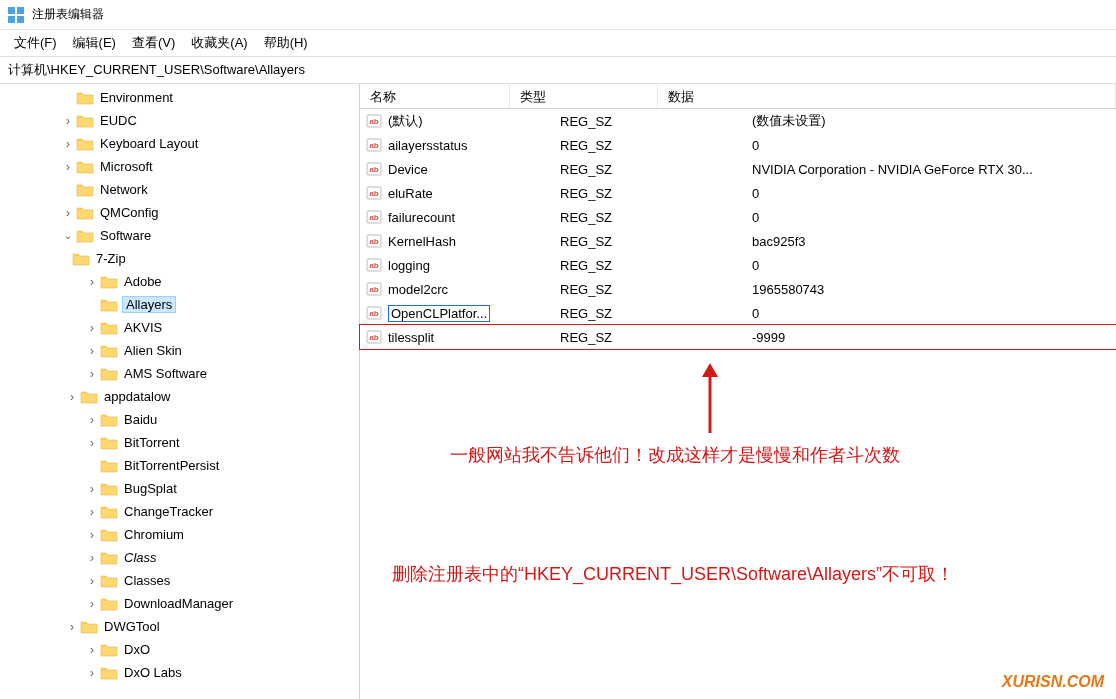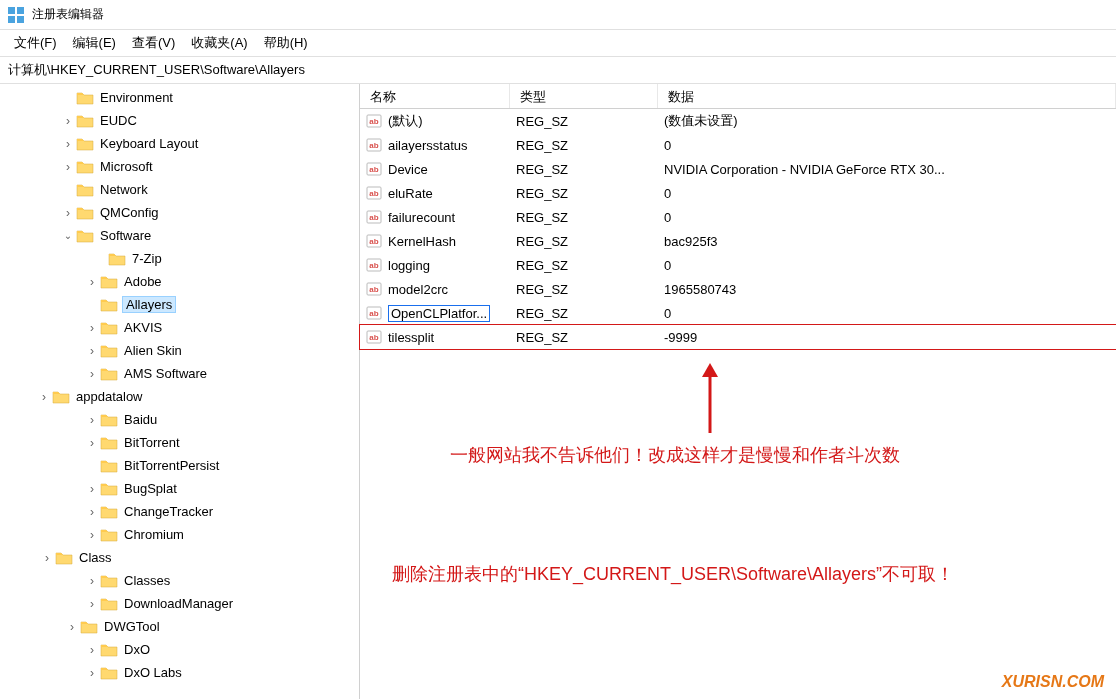--- a/index.html
+++ b/index.html
@@ -29,21 +29,21 @@
     .tree-label { font-size: 13px; color: #000; padding: 1px 2px; }
     
     .list-panel { flex: 1; display: flex; flex-direction: column; position: relative; }
     .list-header { display: flex; height: 25px; border-bottom: 1px solid #d0d0d0; background: #fff; }
     .list-header-cell { padding: 4px 10px; font-size: 13px; color: #000; border-right: 1px solid #e8e8e8; }
     .col-name { width: 150px; }
     .col-type { width: 148px; }
     .col-data { flex: 1; }
     
     .list-body { flex: 1; position: relative; }
-    .list-row { display: flex; height: 24px; align-items: center; cursor: default; }
+    .list-row { display: flex; height: 24px; align-items: center; cursor: default; gap: 44px; }
     .list-cell { padding: 2px 4px; font-size: 13px; color: #000; overflow: hidden; text-overflow: ellipsis; white-space: nowrap; display: flex; align-items: center; }
     .list-cell.col-name { padding-left: 6px; }
     .list-cell.col-type { padding-left: 6px; }
     .list-cell.col-data { padding-left: 6px; }
     .reg-icon { width: 16px; height: 16px; margin-right: 6px; display: inline-flex; flex-shrink: 0; }
     .reg-icon svg { width: 16px; height: 16px; }
     
     .row-highlight-name { border: 1px solid #1a6fed; padding: 0 2px; }
     .row-highlight-data { outline: 1.5px solid #d31818; }
     .annotation-arrow { position: absolute; }
@@ -130,21 +130,21 @@
         <span class="tree-label">QMConfig</span>
       </div>
       <div class="tree-item" style="padding-left: 60px;">
         <span class="tree-expand open"></span>
         <span class="folder-icon"><svg viewBox="0 0 18 14">
             <path d="M1 2 L6 2 L8 4 L17 4 L17 13 L1 13 Z" fill="#ffd970" stroke="#d4a938" stroke-width="0.5"></path>
             <path d="M1 2 L6 2 L8 4 L1 4 Z" fill="#ffcb4f"></path>
           </svg></span>
         <span class="tree-label">Software</span>
       </div>
-      <div class="tree-item" style="padding-left: 92px;">
+      <div class="tree-item" style="padding-left: 56px;">
         <span class="tree-expand "></span>
         <span class="folder-icon"><svg viewBox="0 0 18 14">
             <path d="M1 2 L6 2 L8 4 L17 4 L17 13 L1 13 Z" fill="#ffd970" stroke="#d4a938" stroke-width="0.5"></path>
             <path d="M1 2 L6 2 L8 4 L1 4 Z" fill="#ffcb4f"></path>
           </svg></span>
         <span class="tree-label">7-Zip</span>
       </div>
       <div class="tree-item" style="padding-left: 84px;">
         <span class="tree-expand closed"></span>
         <span class="folder-icon"><svg viewBox="0 0 18 14">
@@ -178,21 +178,21 @@
         <span class="tree-label">Alien Skin</span>
       </div>
       <div class="tree-item" style="padding-left: 84px;">
         <span class="tree-expand closed"></span>
         <span class="folder-icon"><svg viewBox="0 0 18 14">
             <path d="M1 2 L6 2 L8 4 L17 4 L17 13 L1 13 Z" fill="#ffd970" stroke="#d4a938" stroke-width="0.5"></path>
             <path d="M1 2 L6 2 L8 4 L1 4 Z" fill="#ffcb4f"></path>
           </svg></span>
         <span class="tree-label">AMS Software</span>
       </div>
-      <div class="tree-item" style="padding-left: 36px;">
+      <div class="tree-item" style="padding-left: 64px;">
         <span class="tree-expand closed"></span>
         <span class="folder-icon"><svg viewBox="0 0 18 14">
             <path d="M1 2 L6 2 L8 4 L17 4 L17 13 L1 13 Z" fill="#ffd970" stroke="#d4a938" stroke-width="0.5"></path>
             <path d="M1 2 L6 2 L8 4 L1 4 Z" fill="#ffcb4f"></path>
           </svg></span>
         <span class="tree-label">appdatalow</span>
       </div>
       <div class="tree-item" style="padding-left: 84px;">
         <span class="tree-expand closed"></span>
         <span class="folder-icon"><svg viewBox="0 0 18 14">
@@ -234,21 +234,21 @@
         <span class="tree-label">ChangeTracker</span>
       </div>
       <div class="tree-item" style="padding-left: 84px;">
         <span class="tree-expand closed"></span>
         <span class="folder-icon"><svg viewBox="0 0 18 14">
             <path d="M1 2 L6 2 L8 4 L17 4 L17 13 L1 13 Z" fill="#ffd970" stroke="#d4a938" stroke-width="0.5"></path>
             <path d="M1 2 L6 2 L8 4 L1 4 Z" fill="#ffcb4f"></path>
           </svg></span>
         <span class="tree-label">Chromium</span>
       </div>
-      <div class="tree-item" style="padding-left: 39px;">
+      <div class="tree-item" style="padding-left: 84px; font-style: italic;">
         <span class="tree-expand closed"></span>
         <span class="folder-icon"><svg viewBox="0 0 18 14">
             <path d="M1 2 L6 2 L8 4 L17 4 L17 13 L1 13 Z" fill="#ffd970" stroke="#d4a938" stroke-width="0.5"></path>
             <path d="M1 2 L6 2 L8 4 L1 4 Z" fill="#ffcb4f"></path>
           </svg></span>
         <span class="tree-label">Class</span>
       </div>
       <div class="tree-item" style="padding-left: 84px;">
         <span class="tree-expand closed"></span>
         <span class="folder-icon"><svg viewBox="0 0 18 14">

